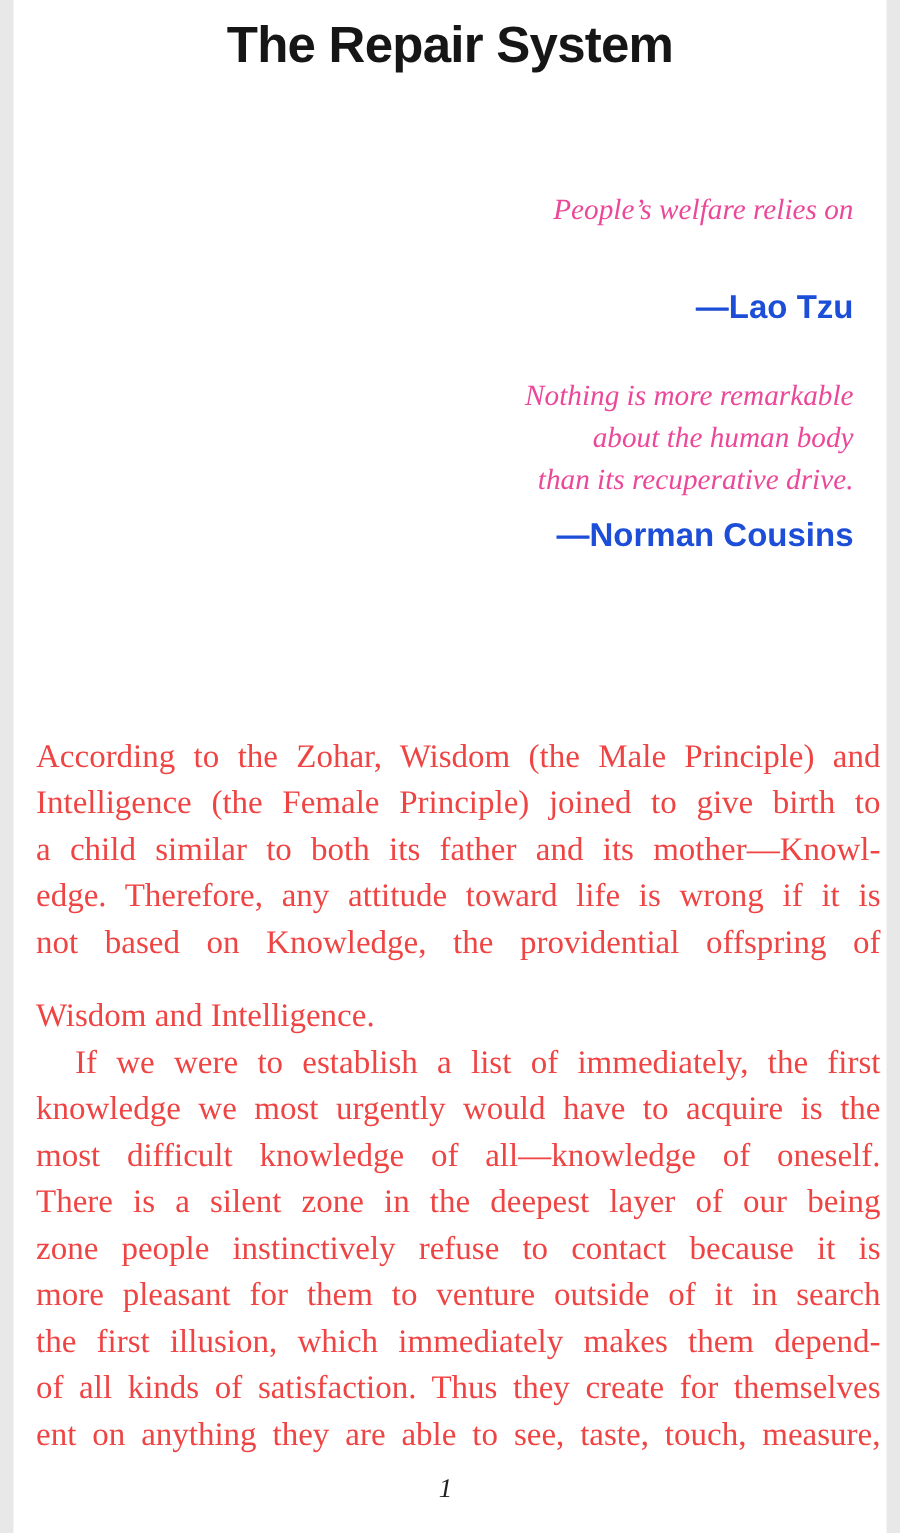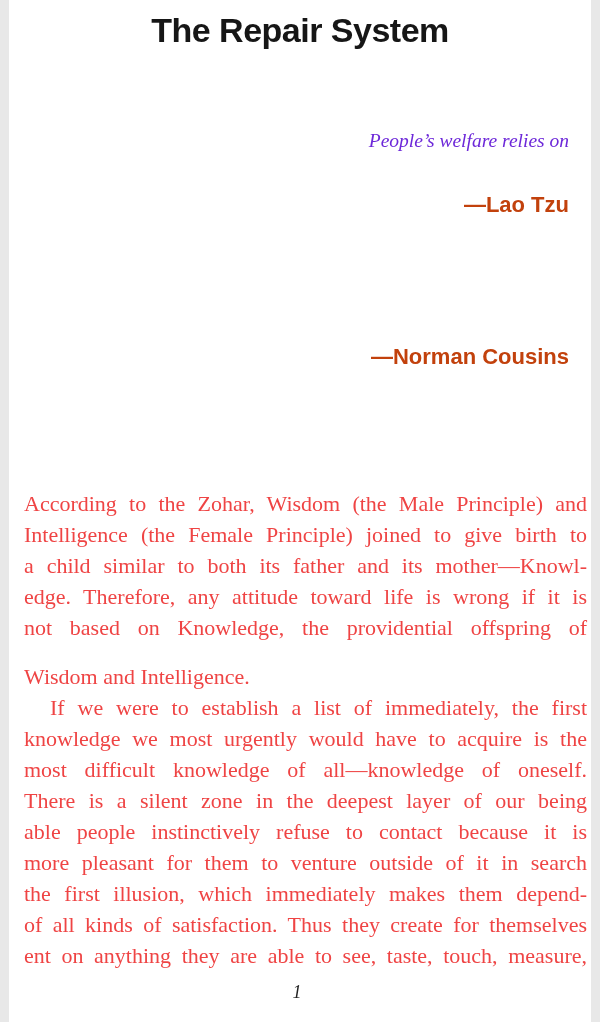--- a/index.html
+++ b/index.html
@@ -32,33 +32,33 @@
     color: #161616;
   }
   .epigraph {
     position: absolute;
     right: 22px;
     text-align: right;
     font-family: "Liberation Serif", serif;
     font-style: italic;
     font-size: 19.5px;
     line-height: 28px;
-    color: #6d28d9;
+    color: #ec4899;
   }
   #epigraph-1 { top: 127px; }
   #epigraph-2 { top: 251px; }
   .attribution {
     position: absolute;
     right: 22px;
     text-align: right;
     font-family: "Liberation Sans", sans-serif;
     font-weight: 700;
     font-size: 22px;
     line-height: 26px;
-    color: #c2410c;
+    color: #1d4ed8;
   }
   #attribution-1 { top: 192px; }
   #attribution-2 { top: 344px; }
   .body-text {
     position: absolute;
     top: 488px;
     left: 15px;
     width: 563px;
     font-family: "Liberation Serif", serif;
     font-size: 22px;
@@ -98,38 +98,43 @@
 <div id="page">
 
   <h1 class="chapter-title">The Repair System</h1>
 
   <div class="epigraph" id="epigraph-1">
       <div class="epigraph-line">People’s welfare relies on</div>
     </div>
 
   <div class="attribution" id="attribution-1">—Lao Tzu</div>
 
+  <div class="epigraph" id="epigraph-2">
+      <div class="epigraph-line">Nothing is more remarkable</div>
+      <div class="epigraph-line">about the human body</div>
+      <div class="epigraph-line">than its recuperative drive.</div>
+    </div>
 
   <div class="attribution" id="attribution-2">—Norman Cousins</div>
 
   <div class="body-text">
       <div class="paragraph">
         <div class="body-line">According to the Zohar, Wisdom (the Male Principle) and</div>
         <div class="body-line">Intelligence (the Female Principle) joined to give birth to</div>
         <div class="body-line">a child similar to both its father and its mother—Knowl-</div>
         <div class="body-line">edge. Therefore, any attitude toward life is wrong if it is</div>
         <div class="body-line">not based on Knowledge, the providential offspring of</div>
         <div class="body-line ragged">Wisdom and Intelligence.</div>
       </div>
       <div class="paragraph">
         <div class="body-line indent">If we were to establish a list of immediately, the first</div>
         <div class="body-line">knowledge we most urgently would have to acquire is the</div>
         <div class="body-line">most difficult knowledge of all—knowledge of oneself.</div>
         <div class="body-line">There is a silent zone in the deepest layer of our being</div>
-        <div class="body-line">able people instinctively refuse to contact because it is</div>
+        <div class="body-line">zone people instinctively refuse to contact because it is</div>
         <div class="body-line">more pleasant for them to venture outside of it in search</div>
         <div class="body-line">the first illusion, which immediately makes them depend-</div>
         <div class="body-line">of all kinds of satisfaction. Thus they create for themselves</div>
         <div class="body-line">ent on anything they are able to see, taste, touch, measure,</div>
       </div>
     </div>
 
   <div class="page-number">1</div>
 
 </div>

